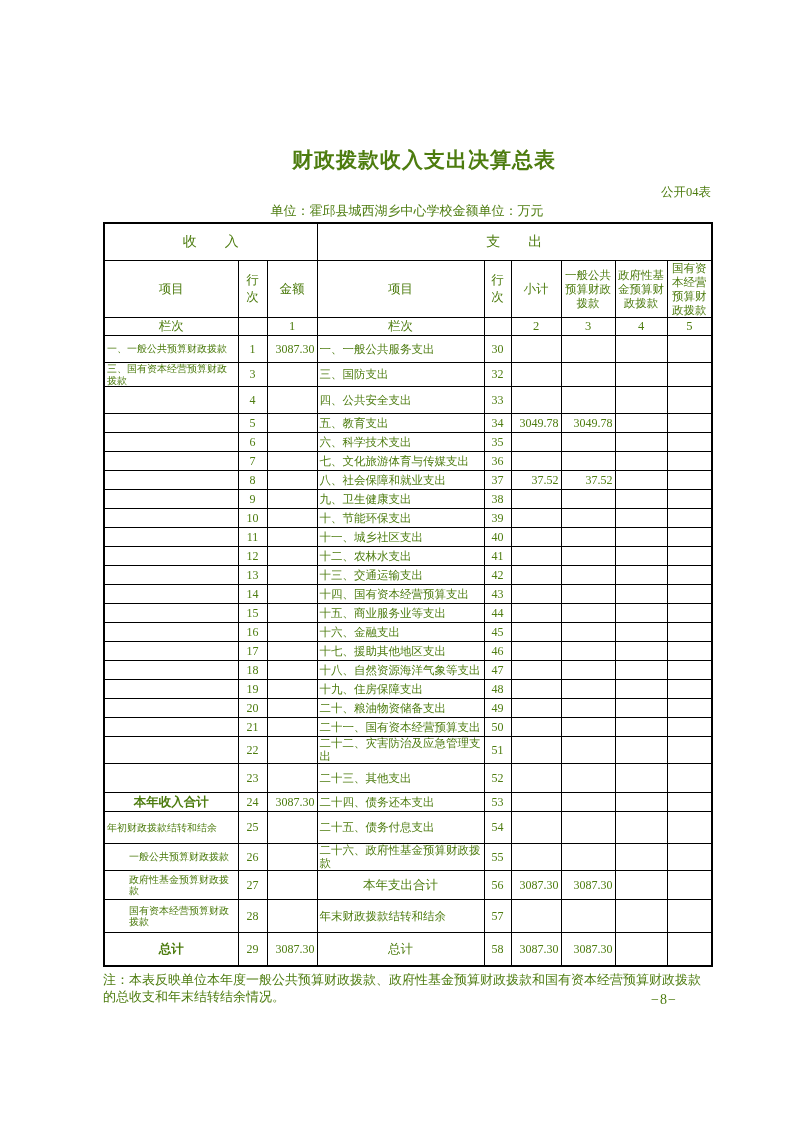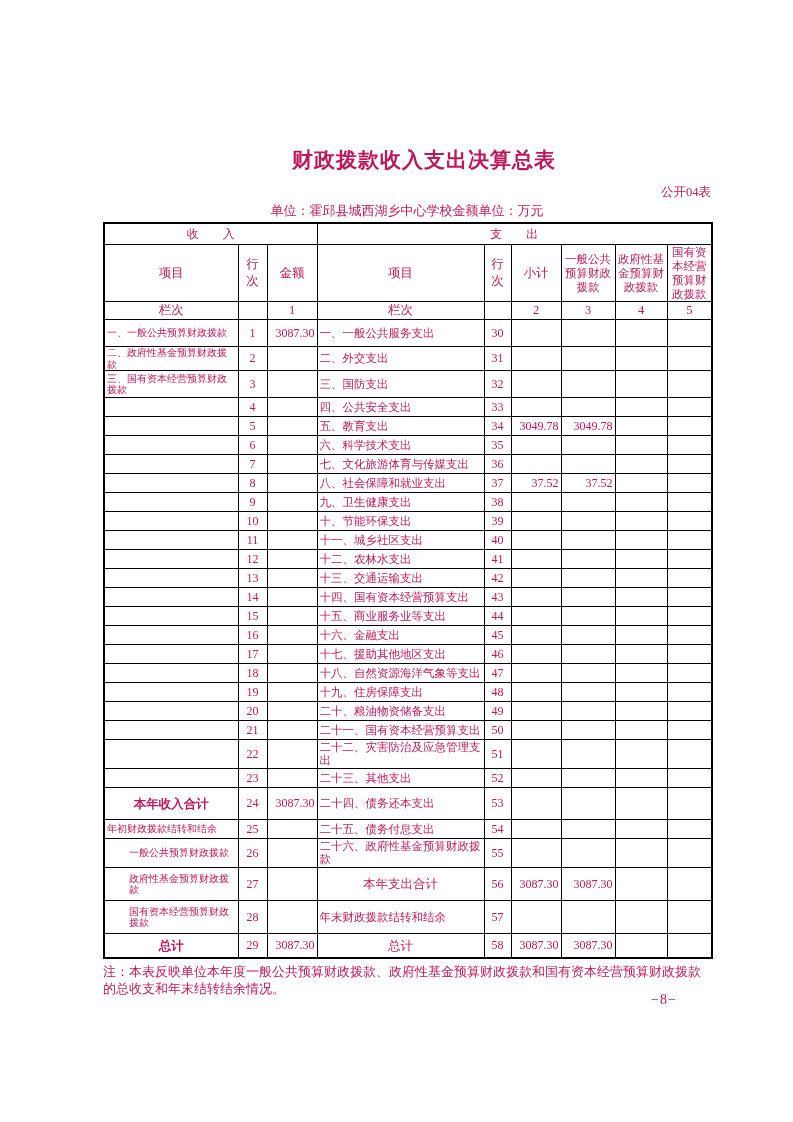--- a/index.html
+++ b/index.html
@@ -1,38 +1,38 @@
 <!DOCTYPE html>
 <html><head>
 <meta charset="utf-8">
 <style>
   html, body { margin:0; padding:0; background:#ffffff; }
   .page {
     position:relative; width:793px; height:1122px; background:#ffffff;
-    color:#be185d; font-family:"Liberation Serif","DejaVu Serif",serif;
+    color:#4d7c0f; font-family:"Liberation Serif","DejaVu Serif",serif;
     overflow:hidden;
   }
   .content { position:absolute; left:103px; top:0; width:608px; }
 
   .doc-title {
     margin-top:146px; text-align:center; text-indent:34px;
     font-size:21px; font-weight:bold; letter-spacing:1px;
     font-family:"Liberation Sans","DejaVu Sans",sans-serif;
   }
   .table-code { margin-top:10px; text-align:right; font-size:12.5px; }
   .unit-row {
     display:flex; justify-content:center;
     font-size:13px; margin-top:1px; padding-bottom:2px;
   }
 
   table.fiscal { border-collapse:collapse; width:608px; table-layout:fixed; border:2px solid #000; }
   table.fiscal td { border:1px solid #000; padding:0 2px; vertical-align:middle; overflow:hidden; word-break:break-all; }
   td.sec { border-left:2px solid #000; }
 
-  thead tr.h1 td { height:20px; text-align:center; font-size:12px; padding:0; }
+  thead tr.h1 td { height:20px; text-align:center; font-size:14px; padding:8px; }
   thead tr.h2 td { height:46px; text-align:center; font-size:12.5px; }
   thead tr.h2 td.wrap3 { font-size:11.5px; line-height:14px; padding:0 1px; }
   thead tr.h3 td { height:16px; text-align:center; font-size:12.5px; padding:0; }
 
   tbody td { height:18px; }
   tbody tr:nth-child(1)  td { height:26px; }
   tbody tr:nth-child(3)  td { height:26px; }
   tbody tr:nth-child(22) td { height:28px; }
   tbody tr:nth-child(24) td { height:31px; }
   tbody tr:nth-child(26) td { height:28px; }
@@ -110,31 +110,20 @@
     <td class="rowno">1</td>
     <td class="num">3087.30</td>
     <td class="exp-item sec">一、一般公共服务支出</td>
     <td class="rowno">30</td>
     <td class="num"></td>
     <td class="num"></td>
     <td class="num"></td>
     <td class="num"></td>
   </tr>
 
-  <tr>
-    <td class="inc-item">二、政府性基金预算财政拨款</td>
-    <td class="rowno">2</td>
-    <td class="num"></td>
-    <td class="exp-item sec">二、外交支出</td>
-    <td class="rowno">31</td>
-    <td class="num"></td>
-    <td class="num"></td>
-    <td class="num"></td>
-    <td class="num"></td>
-  </tr>
 
   <tr>
     <td class="inc-item">三、国有资本经营预算财政拨款</td>
     <td class="rowno">3</td>
     <td class="num"></td>
     <td class="exp-item sec">三、国防支出</td>
     <td class="rowno">32</td>
     <td class="num"></td>
     <td class="num"></td>
     <td class="num"></td>

